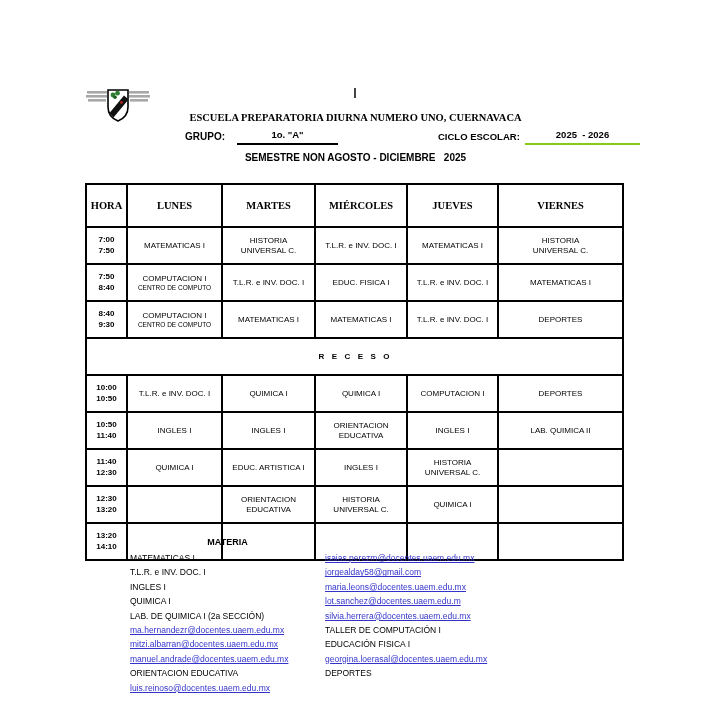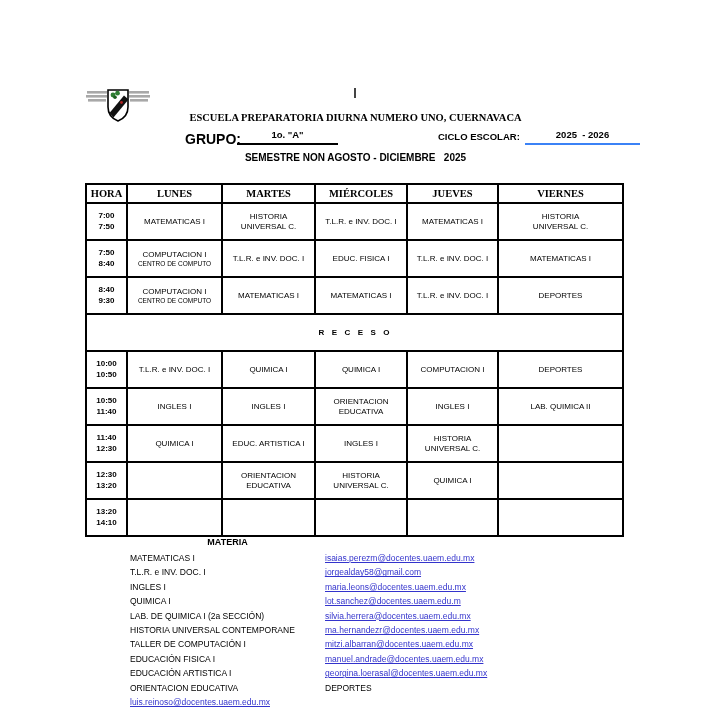--- a/index.html
+++ b/index.html
@@ -7,38 +7,38 @@
     position:relative; width:711px; height:727px; background:#ffffff;
     font-family:"Liberation Sans", sans-serif; color:#000; overflow:hidden;
   }
   .crest { position:absolute; left:85px; top:87px; width:66px; height:44px; }
   .cursor-mark { position:absolute; left:354px; top:88px; width:1.5px; height:10px; background:#444; }
 
   .school-title {
     position:absolute; left:0; top:112px; width:711px; text-align:center;
     font-family:"Liberation Serif", serif; font-weight:bold; font-size:10.5px;
   }
-  .grupo-label   { position:absolute; left:185px; top:131px; font-weight:bold; font-size:14px; }
+  .grupo-label   { position:absolute; left:185px; top:131px; font-weight:bold; font-size:10px; }
   .grupo-value   { position:absolute; left:237px; top:129px; width:101px; height:14px; text-align:center;
                    font-weight:bold; font-size:9.5px; border-bottom:2px solid #000; white-space:pre; }
   .ciclo-label   { position:absolute; left:438px; top:131px; font-weight:bold; font-size:9.5px; }
   .ciclo-value   { position:absolute; left:525px; top:129px; width:115px; height:14px; text-align:center;
-                   font-weight:bold; font-size:9.5px; border-bottom:2px solid #3b82f6; white-space:pre; }
+                   font-weight:bold; font-size:9.5px; border-bottom:2px solid #84cc16; white-space:pre; }
   .semestre {
     position:absolute; left:0; top:152px; width:711px; text-align:center;
     font-weight:bold; font-size:10px; white-space:pre;
   }
 
   table.schedule {
     position:absolute; left:85px; top:183px; border-collapse:collapse; table-layout:fixed;
   }
   table.schedule th, table.schedule td { border:2px solid #000; overflow:hidden; }
   table.schedule th {
     font-family:"Liberation Serif", serif; font-weight:bold; font-size:10.5px;
-    height:15px; padding:1px 0; text-align:center;
+    height:15px; padding:13px 0; text-align:center;
   }
   table.schedule td {
     height:33px; padding:1px 2px; text-align:center; vertical-align:middle; font-size:8px;
   }
   td.time { font-weight:bold; font-size:8.5px; line-height:10.5px; padding:1px 0;margin-left:20px; }
   .cell-text { white-space:pre-line; line-height:10px; }
   .cell-note { font-size:6.5px; line-height:8px; }
   td.receso { height:13px; font-weight:bold; font-size:9px; letter-spacing:1px; white-space:pre; padding:1px; }
 
   .materia-header  { position:absolute; left:130px; top:537px; width:195px; text-align:center;
@@ -294,26 +294,24 @@
       <div class="materia">MATEMATICAS I</div>
       <a class="email">isaias.perezm@docentes.uaem.edu.mx</a>
       <div class="materia">T.L.R. e INV. DOC. I</div>
       <a class="email">jorgealday58@gmail.com</a>
       <div class="materia">INGLES I</div>
       <a class="email">maria.leons@docentes.uaem.edu.mx</a>
       <div class="materia">QUIMICA I</div>
       <a class="email">lot.sanchez@docentes.uaem.edu.m</a>
       <div class="materia">LAB. DE QUIMICA I (2a SECCIÓN)</div>
       <a class="email">silvia.herrera@docentes.uaem.edu.mx</a>
-      <div class="materia">HISTORIA UNIVERSAL CONTEMPORANE</div>
       <a class="email">ma.hernandezr@docentes.uaem.edu.mx</a>
       <div class="materia">TALLER DE COMPUTACIÓN I</div>
       <a class="email">mitzi.albarran@docentes.uaem.edu.mx</a>
       <div class="materia">EDUCACIÓN FISICA I</div>
       <a class="email">manuel.andrade@docentes.uaem.edu.mx</a>
-      <div class="materia">EDUCACIÓN ARTISTICA I</div>
       <a class="email">georgina.loerasal@docentes.uaem.edu.mx</a>
       <div class="materia">ORIENTACION EDUCATIVA</div>
       <div class="materia">DEPORTES</div>
       <a class="email">luis.reinoso@docentes.uaem.edu.mx</a>
     </div>
 
 </div>
 
 </body></html>

